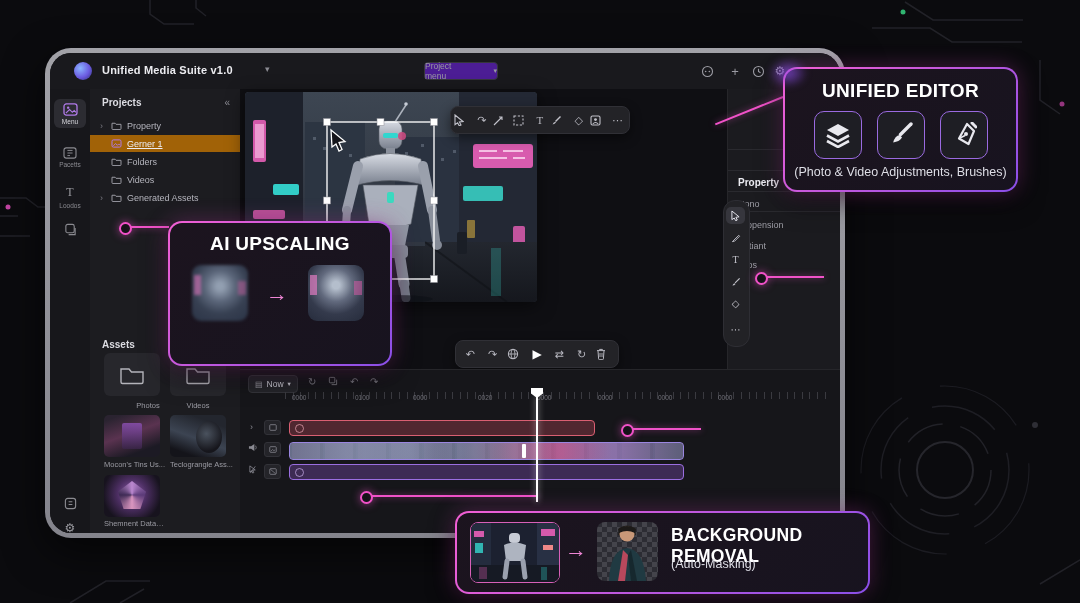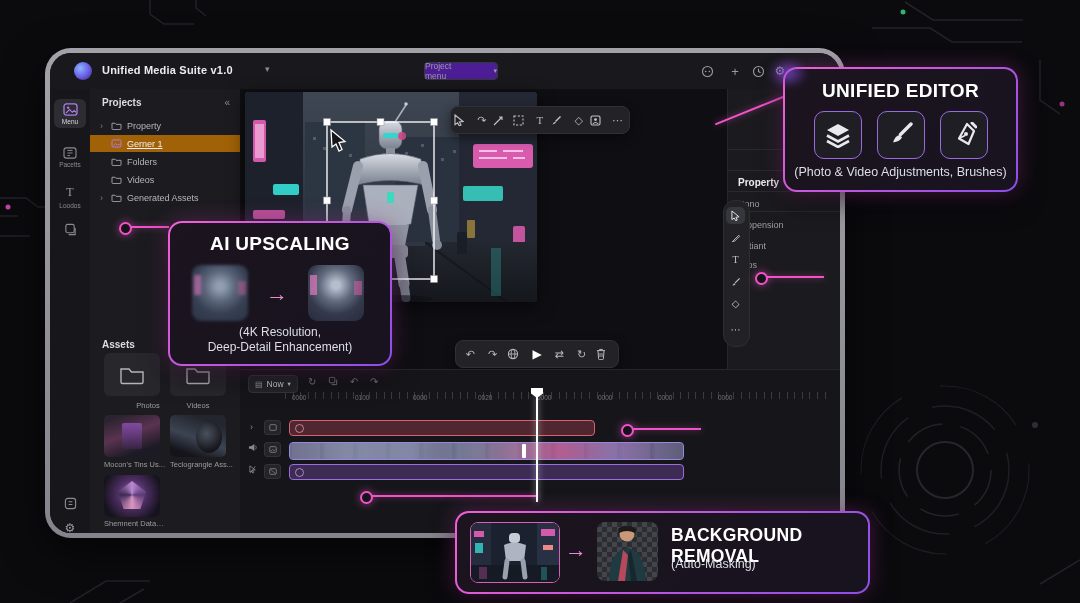--- a/index.html
+++ b/index.html
@@ -566,24 +566,20 @@
     <div class="ctitle" style="top:10px;font-size:19px">AI UPSCALING</div>
     <div class="abs" style="left:22px;top:42px;width:56px;height:56px;border-radius:9px;overflow:hidden;filter:blur(1.6px);background:radial-gradient(circle at 50% 38%,#9aa4b4 8%,#5c6476 34%,#323848 62%,#252a3a);box-shadow:inset 0 0 0 30px rgba(90,120,160,.12)">
       <div class="abs" style="left:2px;top:10px;width:7px;height:20px;background:#d870b8;opacity:.6"></div>
       <div class="abs" style="left:46px;top:16px;width:8px;height:14px;background:#c05a9a;opacity:.5"></div>
     </div>
     <div class="abs" style="left:96px;top:58px" class2="arrow"><span class="arrowp">→</span></div>
     <div class="abs" style="left:138px;top:42px;width:56px;height:56px;border-radius:9px;overflow:hidden;filter:blur(.4px);background:radial-gradient(circle at 50% 36%,#b4becc 8%,#626a7e 36%,#343a4c 64%,#262c3c);">
       <div class="abs" style="left:2px;top:10px;width:7px;height:20px;background:#e07ac0;opacity:.7"></div>
       <div class="abs" style="left:46px;top:16px;width:8px;height:14px;background:#c85aa0;opacity:.6"></div>
     </div>
-    <div class="csub" style="top:102px;font-size:12px;line-height:15px">
-      <span>(4K Resolution,</span><br>
-      <span>Deep-Detail Enhancement)</span>
-    </div>
   </div>
 
 
 
   <div class="callout" style="left:455px;top:502px;width:411px;height:79px">
     <div class="abs" style="left:13px;top:9px;width:88px;height:59px;border-radius:8px;overflow:hidden;border:1.5px solid #d860b8">
       <svg width="88" height="59" viewBox="0 0 88 59">
         <rect width="88" height="59" fill="#1c2130"></rect>
         <rect x="0" y="0" width="20" height="42" fill="#242c3e"></rect>
           <rect x="66" y="0" width="22" height="44" fill="#283044"></rect>

